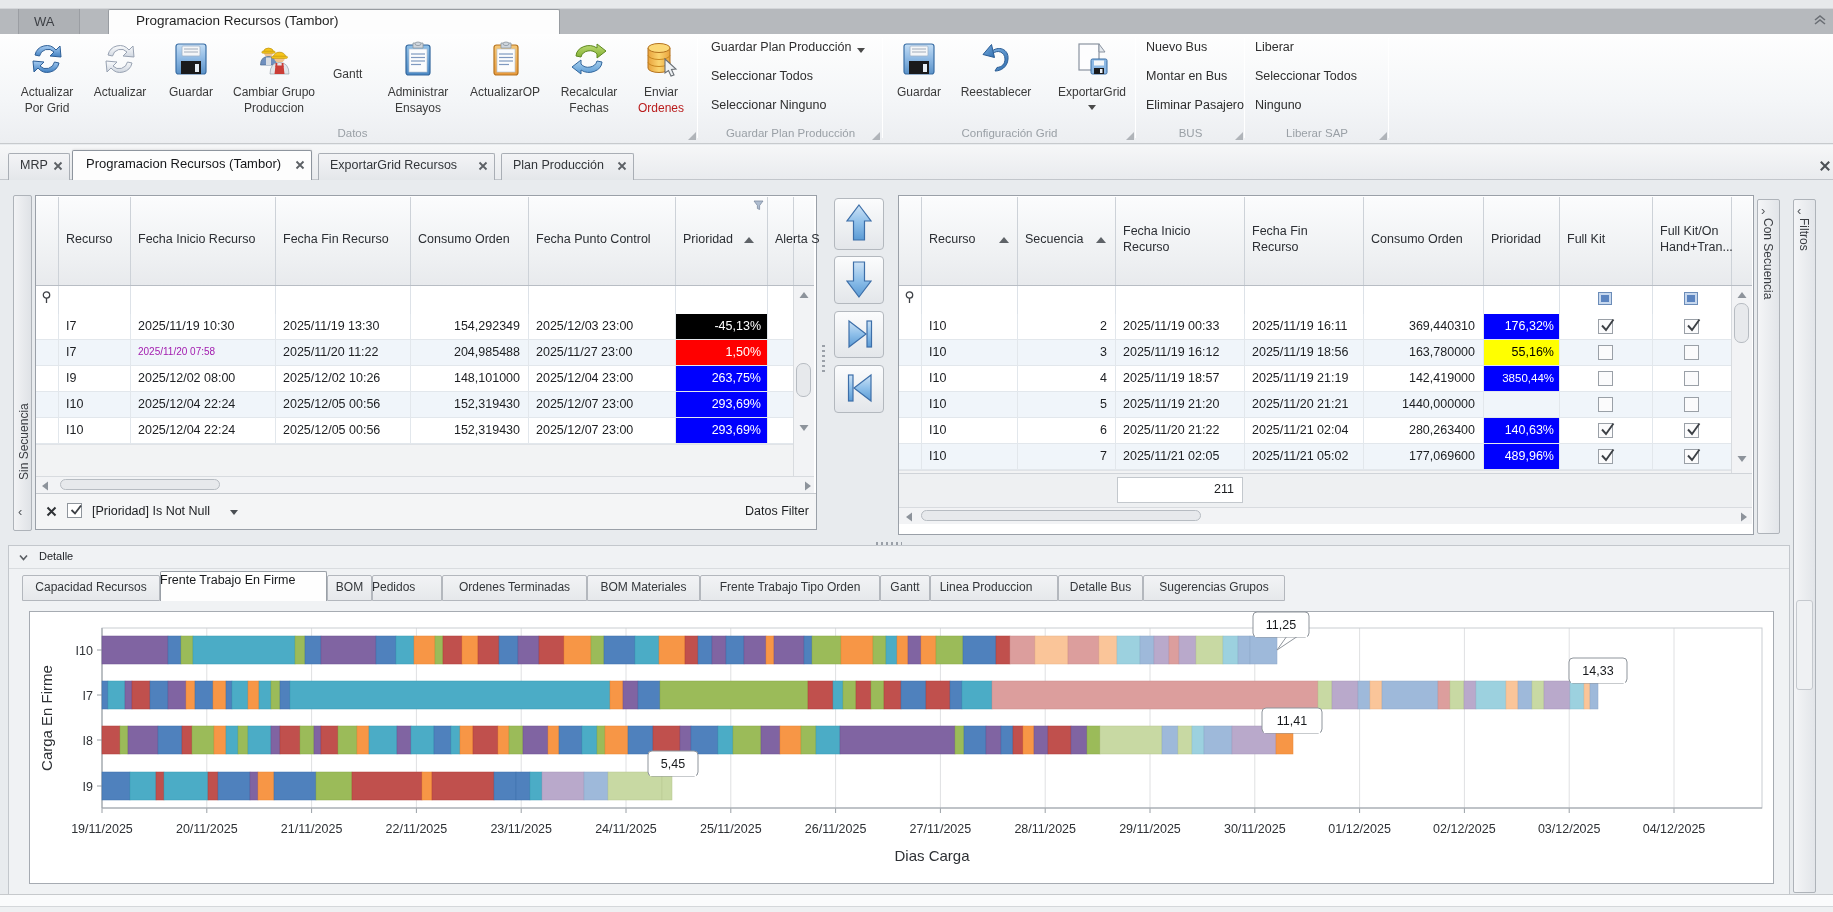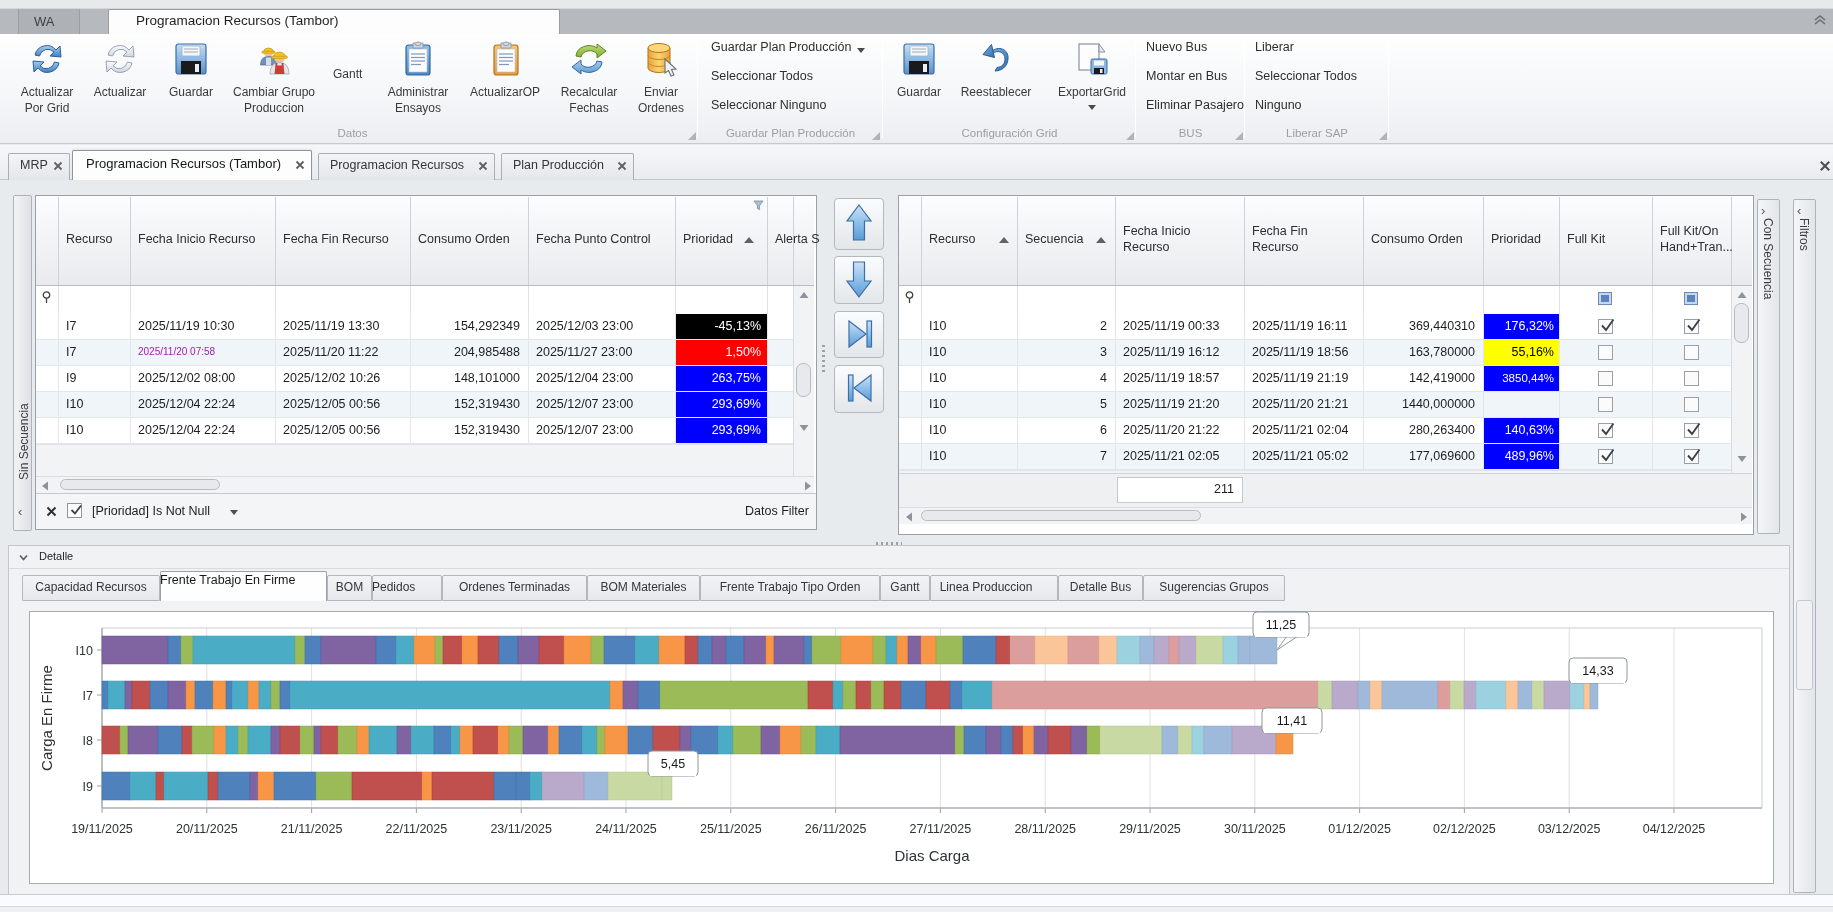--- a/index.html
+++ b/index.html
@@ -157,21 +157,21 @@
         <stop offset="1" stop-color="#e9a33d"></stop>
       </linearGradient>
     </defs>
 <path d="M5 7 L5 27 A11 4.5 0 0 0 27 27 L27 7 Z" fill="url(#dbg)" stroke="#b5731f" stroke-width="1"></path>
 <ellipse cx="16" cy="7" rx="11" ry="4.5" fill="#fbd877" stroke="#b5731f" stroke-width="1"></ellipse>
 <path d="M5 14 A11 4.5 0 0 0 27 14" fill="none" stroke="#c8871f" stroke-width="1"></path>
 <path d="M5 21 A11 4.5 0 0 0 27 21" fill="none" stroke="#c8871f" stroke-width="1"></path>
 <path d="M22 18 L33 28 L28.5 28.5 L31 34 L28 35 L25.5 29.5 L22 32 Z" fill="#eef1f4" stroke="#6a7076" stroke-width="1.1"></path>
   </svg>
 <div style="position:absolute;left:591px;top:85px;width:140px;height:13px;font-size:12px;color:#3a3a3a;text-align:center;">Enviar</div>
-<div style="position:absolute;left:591px;top:101px;width:140px;height:13px;font-size:12px;color:#404040;text-align:center;">Ordenes</div>
+<div style="position:absolute;left:591px;top:101px;width:140px;height:13px;font-size:12px;color:#b91c1c;text-align:center;">Ordenes</div>
 <div style="position:absolute;left:711px;top:41px;font-size:12.5px;color:#2e2e2e;white-space:nowrap;line-height:1.1;">Guardar Plan Producción</div>
 <svg style="position:absolute;left:857px;top:46px;width:9px;height:8px;" viewBox="0 0 9 8">
     <path d="M0 2 L8 2 L4 7 Z" fill="#4a4a4a"></path>
   </svg>
 <div style="position:absolute;left:711px;top:70px;font-size:12.5px;color:#2e2e2e;white-space:nowrap;line-height:1.1;">Seleccionar Todos</div>
 <div style="position:absolute;left:711px;top:99px;font-size:12.5px;color:#2e2e2e;white-space:nowrap;line-height:1.1;">Seleccionar Ninguno</div>
 <svg style="position:absolute;left:901px;top:41px;width:36px;height:36px;" viewBox="0 0 36 36">
 <defs>
       <linearGradient id="fl" x1="0" y1="0" x2="0" y2="1">
         <stop offset="0" stop-color="#c4def5"></stop>
@@ -221,21 +221,21 @@
 <div style="position:absolute;left:20px;top:159px;font-size:12.5px;color:#33363a;white-space:nowrap;line-height:1.1;">MRP</div>
 <svg style="position:absolute;left:53px;top:161px;width:10px;height:10px;" viewBox="0 0 10 10">
     <path d="M1.5 1.5 L8.5 8.5 M8.5 1.5 L1.5 8.5" stroke="#5c6065" stroke-width="1.8"></path>
   </svg>
 <div style="position:absolute;left:72px;top:150px;width:240px;height:30px;background:#fdfdfd;border:1px solid #8e959e;border-bottom:none;border-radius:2px 2px 0 0;box-shadow:0 -1px 2px rgba(0,0,0,0.08);"></div>
 <div style="position:absolute;left:86px;top:157px;font-size:13px;color:#16181b;white-space:nowrap;line-height:1.1;">Programacion Recursos (Tambor)</div>
 <svg style="position:absolute;left:295px;top:160px;width:10px;height:10px;" viewBox="0 0 10 10">
     <path d="M1.5 1.5 L8.5 8.5 M8.5 1.5 L1.5 8.5" stroke="#5c6065" stroke-width="1.8"></path>
   </svg>
 <div style="position:absolute;left:318px;top:153px;width:177px;height:27px;background:linear-gradient(#f3f4f6,#e4e7ea);border:1px solid #a9aeb5;border-bottom:none;border-radius:2px 2px 0 0;"></div>
-<div style="position:absolute;left:330px;top:159px;font-size:12.5px;color:#33363a;white-space:nowrap;line-height:1.1;">Programacion Recursos</div>
+<div style="position:absolute;left:330px;top:159px;font-size:12.5px;color:#33363a;white-space:nowrap;line-height:1.1;">ExportarGrid Recursos</div>
 <svg style="position:absolute;left:478px;top:161px;width:10px;height:10px;" viewBox="0 0 10 10">
     <path d="M1.5 1.5 L8.5 8.5 M8.5 1.5 L1.5 8.5" stroke="#5c6065" stroke-width="1.8"></path>
   </svg>
 <div style="position:absolute;left:501px;top:153px;width:133px;height:27px;background:linear-gradient(#f3f4f6,#e4e7ea);border:1px solid #a9aeb5;border-bottom:none;border-radius:2px 2px 0 0;"></div>
 <div style="position:absolute;left:513px;top:159px;font-size:12.5px;color:#33363a;white-space:nowrap;line-height:1.1;">Plan Producción</div>
 <svg style="position:absolute;left:617px;top:161px;width:10px;height:10px;" viewBox="0 0 10 10">
     <path d="M1.5 1.5 L8.5 8.5 M8.5 1.5 L1.5 8.5" stroke="#5c6065" stroke-width="1.8"></path>
   </svg>
 <svg style="position:absolute;left:1819px;top:160px;width:12px;height:12px;" viewBox="0 0 10 10">
     <path d="M1.5 1.5 L8.5 8.5 M8.5 1.5 L1.5 8.5" stroke="#4c5055" stroke-width="1.7"></path>

